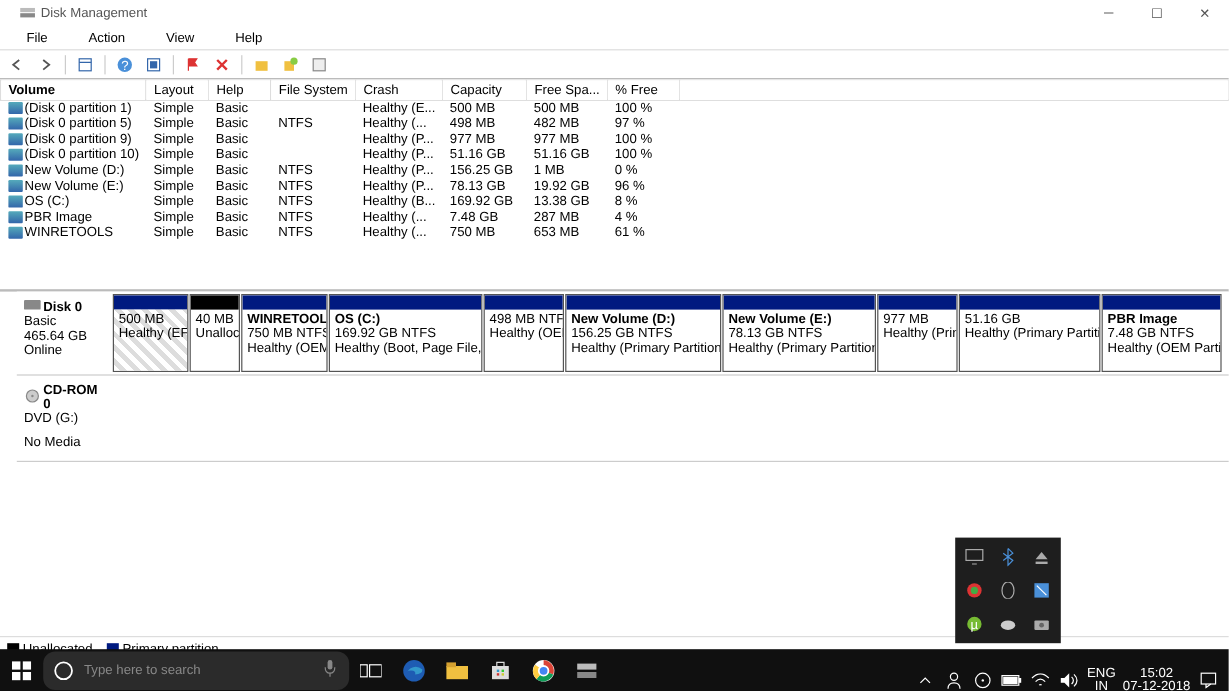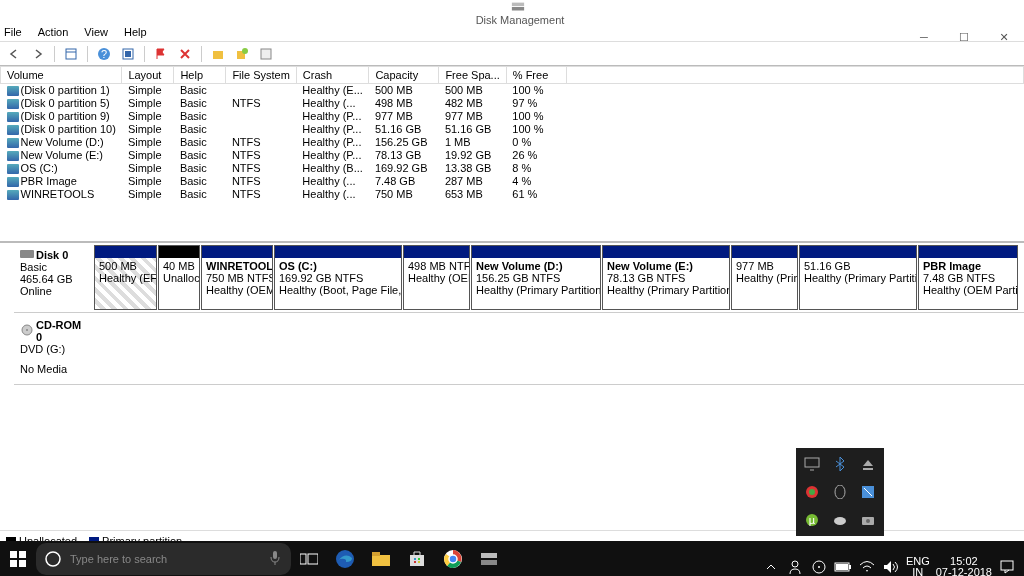--- a/index.html
+++ b/index.html
@@ -1,23 +1,23 @@
 <!DOCTYPE html>
 <html><head>
 <meta charset="utf-8">
 <style>
 * { margin:0; padding:0; box-sizing:border-box; font-family:"Segoe UI",Tahoma,sans-serif; font-size:11px; }
 body { width:1024px; height:576px; background:#fff; overflow:hidden; position:relative; }
-.titlebar { height:22px; display:flex; align-items:center; padding-left:16px; color:#555;flex-direction:column; }
+.titlebar { height:22px; display:flex; align-items:center; padding-left:16px; color:#555; }
 .titlebar .ico { width:14px; height:14px; margin-right:4px; display:inline-block; }
 .ico svg { width:100%; height:100%; }
 .winbtns { margin-left:auto; display:flex; }
 .winbtn { width:40px; height:22px; display:flex; align-items:center; justify-content:center; color:#555; }
 .menubar { height:20px; display:flex; align-items:center; padding-left:4px; gap:16px; color:#000; border-bottom:1px solid #ddd; }
-.menubar span { cursor:default; }
+.menubar span { cursor:default;margin-left:18px; }
 .toolbar { height:24px; display:flex; align-items:center; padding-left:4px; gap:4px; border-bottom:1px solid #bbb; }
 .tbtn { width:20px; height:20px; display:flex; align-items:center; justify-content:center; }
 .tsep { width:1px; height:16px; background:#ccc; margin:0 2px; }
 
 .tablewrap { height:177px; overflow:auto; border-bottom:2px solid #bbb; }
 table { border-collapse:collapse; width:100%; }
 th { text-align:left; font-weight:normal; padding:2px 6px; border:1px solid #ddd; background:#fff; position:sticky; top:0; white-space:nowrap; }
 td { padding:0 6px; white-space:nowrap; height:13px; }
 .volico { display:inline-block; width:12px; height:10px; margin-right:2px; vertical-align:middle; }
 .vol-blue { background:linear-gradient(#5ab,#36a); border-radius:1px; }
@@ -134,21 +134,21 @@
       <svg width="14" height="14">
         <rect x="2" y="2" width="10" height="10" stroke="#888" fill="#eee"></rect>
       </svg>
     </div>
 </div>
 
 <div class="tablewrap">
 <table>
   <thead>
         <tr id="hdrrow">
-          <th style="width: 98px;">Volume</th>
+          <th style="width: 98px; font-weight: bold;">Volume</th>
           <th style="width: 52px;">Layout</th>
           <th style="width: 52px;">Help</th>
           <th style="width: 64px;">File System</th>
           <th style="width: 56px;">Crash</th>
           <th style="width: 70px;">Capacity</th>
           <th style="width: 48px;">Free Spa...</th>
           <th style="width: 60px;">% Free</th>
           <th></th>
         </tr>
       </thead>
@@ -209,21 +209,21 @@
           <td></td>
         </tr>
         <tr>
           <td><span class="volico vol-blue"></span>New Volume (E:)</td>
           <td>Simple</td>
           <td>Basic</td>
           <td>NTFS</td>
           <td>Healthy (P...</td>
           <td>78.13 GB</td>
           <td>19.92 GB</td>
-          <td>26 %</td>
+          <td>96 %</td>
           <td></td>
         </tr>
         <tr>
           <td><span class="volico vol-blue"></span>OS (C:)</td>
           <td>Simple</td>
           <td>Basic</td>
           <td>NTFS</td>
           <td>Healthy (B...</td>
           <td>169.92 GB</td>
           <td>13.38 GB</td>

